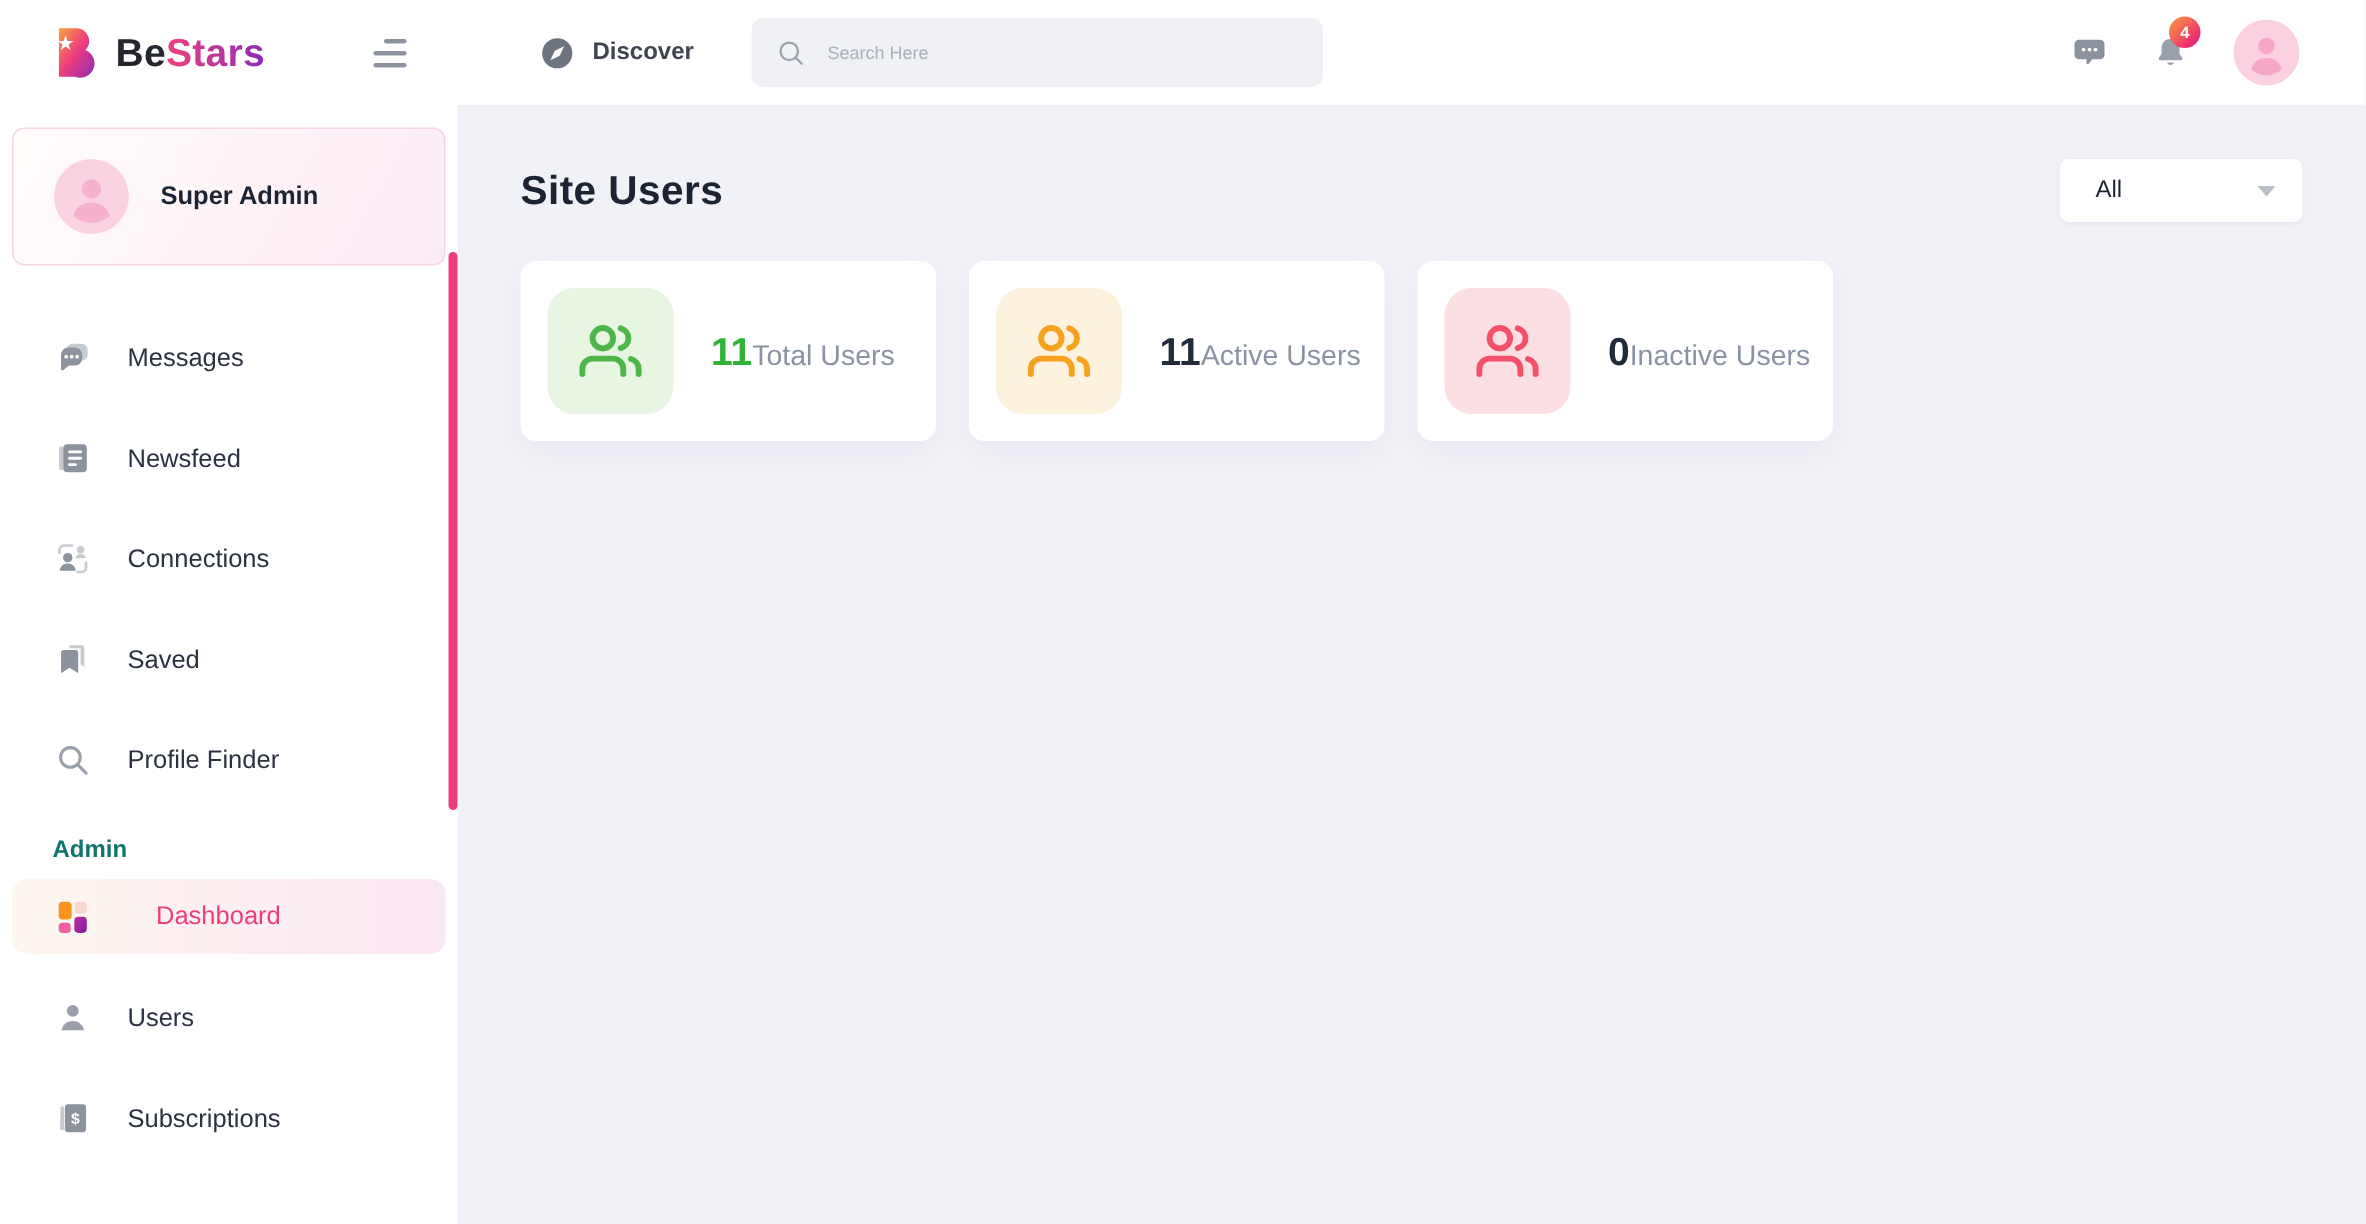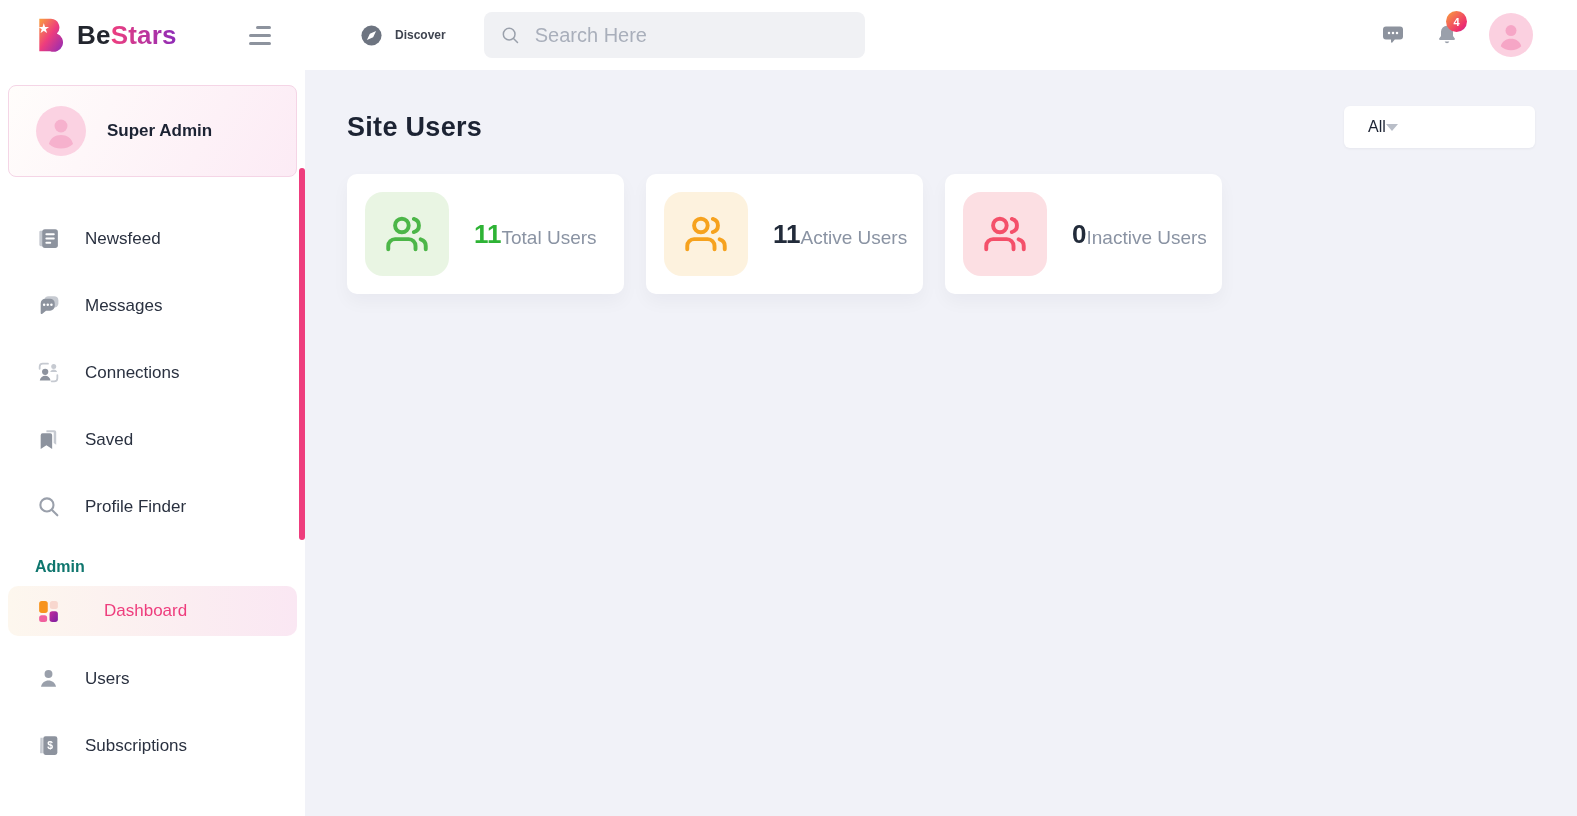--- a/index.html
+++ b/index.html
@@ -34,37 +34,37 @@
   .admin-nav { margin-top:0; }
   .nav-item.active { margin:0 8px 9px 8px; height:50px; border-radius:10px; padding-left:27px;
     background:linear-gradient(90deg,#fdf7ee 0%,#fae7f3 100%); }
   .nav-item.active .nav-label { color:#ee3d7d;margin-left:19px; }
   .sidebar-scrollbar { position:absolute; top:168px; right:0; width:6px; height:372px; background:#ee3d7d; border-radius:3px; cursor:pointer; }
 
   
   .main { flex:1; display:flex; flex-direction:column; background:#f1f2f8; }
   .topbar { height:70px; min-height:70px; background:#ffffff; display:flex; align-items:center; padding:0 44px 0 55px; }
   .discover { display:flex; align-items:center; gap:12px; cursor:pointer; }
-  .discover-label { font-size:12px; font-weight:700; color:#3f4450; }
+  .discover-label { font-size:16px; font-weight:700; color:#3f4450; }
   .search-box { margin-left:38px; width:381px; height:46px; background:#f0f1f4; border-radius:8px;
     display:flex; align-items:center; gap:15px; padding:0 16px; }
-  .search-box input { flex:1; border:none; outline:none; background:transparent; font-size:20px; color:#3f4450; font-family:"Liberation Sans",sans-serif; }
+  .search-box input { flex:1; border:none; outline:none; background:transparent; font-size:12px; color:#3f4450; font-family:"Liberation Sans",sans-serif; }
   .search-box input::placeholder { color:#a9afbb; }
   .topbar-right { margin-left:auto; display:flex; align-items:center; gap:30px; }
   .icon-btn { position:relative; cursor:pointer; display:flex; }
   .badge { position:absolute; top:-12px; right:-8px; width:21px; height:21px; border-radius:50%;
     background:linear-gradient(135deg,#f9a13c 0%,#ee2f6e 75%,#b52ba0 100%);
     color:#fff; font-size:11px; font-weight:700; display:flex; align-items:center; justify-content:center; }
   .avatar { width:44px; height:44px; border-radius:50%; background:#fbd0e0; display:flex; align-items:center; justify-content:center; cursor:pointer; }
 
   .content { flex:1; padding:0 42px; }
   .content-header { display:flex; align-items:center; justify-content:space-between; margin-top:36px; }
   .page-title { font-size:27px; font-weight:700; color:#1c2333; letter-spacing:0.3px; }
-  .filter-select { width:191px; height:42px; background:#fff; border-radius:6px; display:flex; align-items:center;
-    justify-content:flex-start; padding:0 18px 0 24px; box-shadow:0 1px 3px rgba(20,20,43,0.05); cursor:pointer; }
+  .filter-select { width:162px; height:42px; background:#fff; border-radius:6px; display:flex; align-items:center;
+    justify-content:space-between; padding:0 18px 0 24px; box-shadow:0 1px 3px rgba(20,20,43,0.05); cursor:pointer; }
   .filter-value { font-size:16px; color:#1c2333; }
   .caret { width:0; height:0; border-left:6px solid transparent; border-right:6px solid transparent; border-top:7px solid #b9bec8; }
 
   .cards { display:flex; gap:22px; margin-top:26px; }
   .stat-card { width:277px; height:120px; background:#ffffff; border-radius:10px;
     box-shadow:0 8px 18px rgba(20,20,43,0.04); display:flex; align-items:center; gap:25px; padding-left:18px; }
   .icon-tile { width:84px; height:84px; border-radius:18px; display:flex; align-items:center; justify-content:center; }
   .stat-text { display:flex; }
   .stat-value { font-size:26px; font-weight:700; color:#222b3a; line-height:1.1; }
   .stat-label { font-size:19px; color:#8a93a3; margin-top:7px; }
@@ -106,40 +106,40 @@
           <path d="M6.2 18.2c.7-2.8 3-4.3 5.8-4.3s5.1 1.5 5.8 4.3c-1.6 1.4-3.6 2.2-5.8 2.2s-4.2-.8-5.8-2.2z"></path>
         </svg>
       </span>
       <span class="admin-name">Super Admin</span>
     </div>
 
     <nav class="nav">
       <div class="nav-item">
         <span class="nav-icon">
           <svg width="25" height="25" viewBox="0 0 24 24">
+            <rect x="8" y="3" width="13.5" height="11" rx="4" fill="#c6cad1"></rect>
+            <path fill="#8d939e" d="M7.5 5.5h6a4.5 4.5 0 0 1 4.5 4.5v2.5a4.5 4.5 0 0 1-4.5 4.5H9.6l-3.5 2.9c-.6.5-1.6.1-1.6-.7V10a4.5 4.5 0 0 1 4.5-4.5z"></path>
+            <circle cx="7.8" cy="11.3" r="1.2" fill="#fff"></circle>
+              <circle cx="11.3" cy="11.3" r="1.2" fill="#fff"></circle>
+              <circle cx="14.8" cy="11.3" r="1.2" fill="#fff"></circle>
+          </svg>
+        </span>
+        <span class="nav-label">Messages</span>
+      </div>
+      <div class="nav-item">
+        <span class="nav-icon">
+          <svg width="25" height="25" viewBox="0 0 24 24">
             <path fill="#c6cad1" d="M4 4.5h3v15H4.6a1.4 1.4 0 0 1-1.4-1.4V5.3z"></path>
             <rect x="6" y="3" width="15" height="18" rx="2.6" fill="#8d939e"></rect>
             <rect x="9" y="7" width="9" height="1.8" rx="0.9" fill="#fff"></rect>
             <rect x="9" y="11.1" width="9" height="1.8" rx="0.9" fill="#fff"></rect>
             <rect x="9" y="15.2" width="5.6" height="1.8" rx="0.9" fill="#fff"></rect>
           </svg>
         </span>
         <span class="nav-label">Newsfeed</span>
-      </div>
-      <div class="nav-item">
-        <span class="nav-icon">
-          <svg width="25" height="25" viewBox="0 0 24 24">
-            <rect x="8" y="3" width="13.5" height="11" rx="4" fill="#c6cad1"></rect>
-            <path fill="#8d939e" d="M7.5 5.5h6a4.5 4.5 0 0 1 4.5 4.5v2.5a4.5 4.5 0 0 1-4.5 4.5H9.6l-3.5 2.9c-.6.5-1.6.1-1.6-.7V10a4.5 4.5 0 0 1 4.5-4.5z"></path>
-            <circle cx="7.8" cy="11.3" r="1.2" fill="#fff"></circle>
-              <circle cx="11.3" cy="11.3" r="1.2" fill="#fff"></circle>
-              <circle cx="14.8" cy="11.3" r="1.2" fill="#fff"></circle>
-          </svg>
-        </span>
-        <span class="nav-label">Messages</span>
       </div>
       <div class="nav-item">
         <span class="nav-icon">
           <svg width="25" height="25" viewBox="0 0 24 24">
             <path d="M20.5 14.5v3a3 3 0 0 1-3 3h-2.5" fill="none" stroke="#c6cad1" stroke-width="1.7" stroke-linecap="round"></path>
             <path d="M11.5 3.5h-5a3 3 0 0 0-3 3v2" fill="none" stroke="#c6cad1" stroke-width="1.7" stroke-linecap="round"></path>
             <circle cx="17" cy="6.3" r="2.4" fill="#c6cad1"></circle>
             <path d="M13.7 11.6c.3-1.6 1.7-2.6 3.3-2.6s3 1 3.3 2.6z" fill="#c6cad1"></path>
             <circle cx="8.8" cy="11.3" r="3" fill="#8d939e"></circle>
             <path d="M3.6 19.6c.5-2.9 2.7-4.5 5.2-4.5s4.7 1.6 5.2 4.5z" fill="#8d939e"></path>

